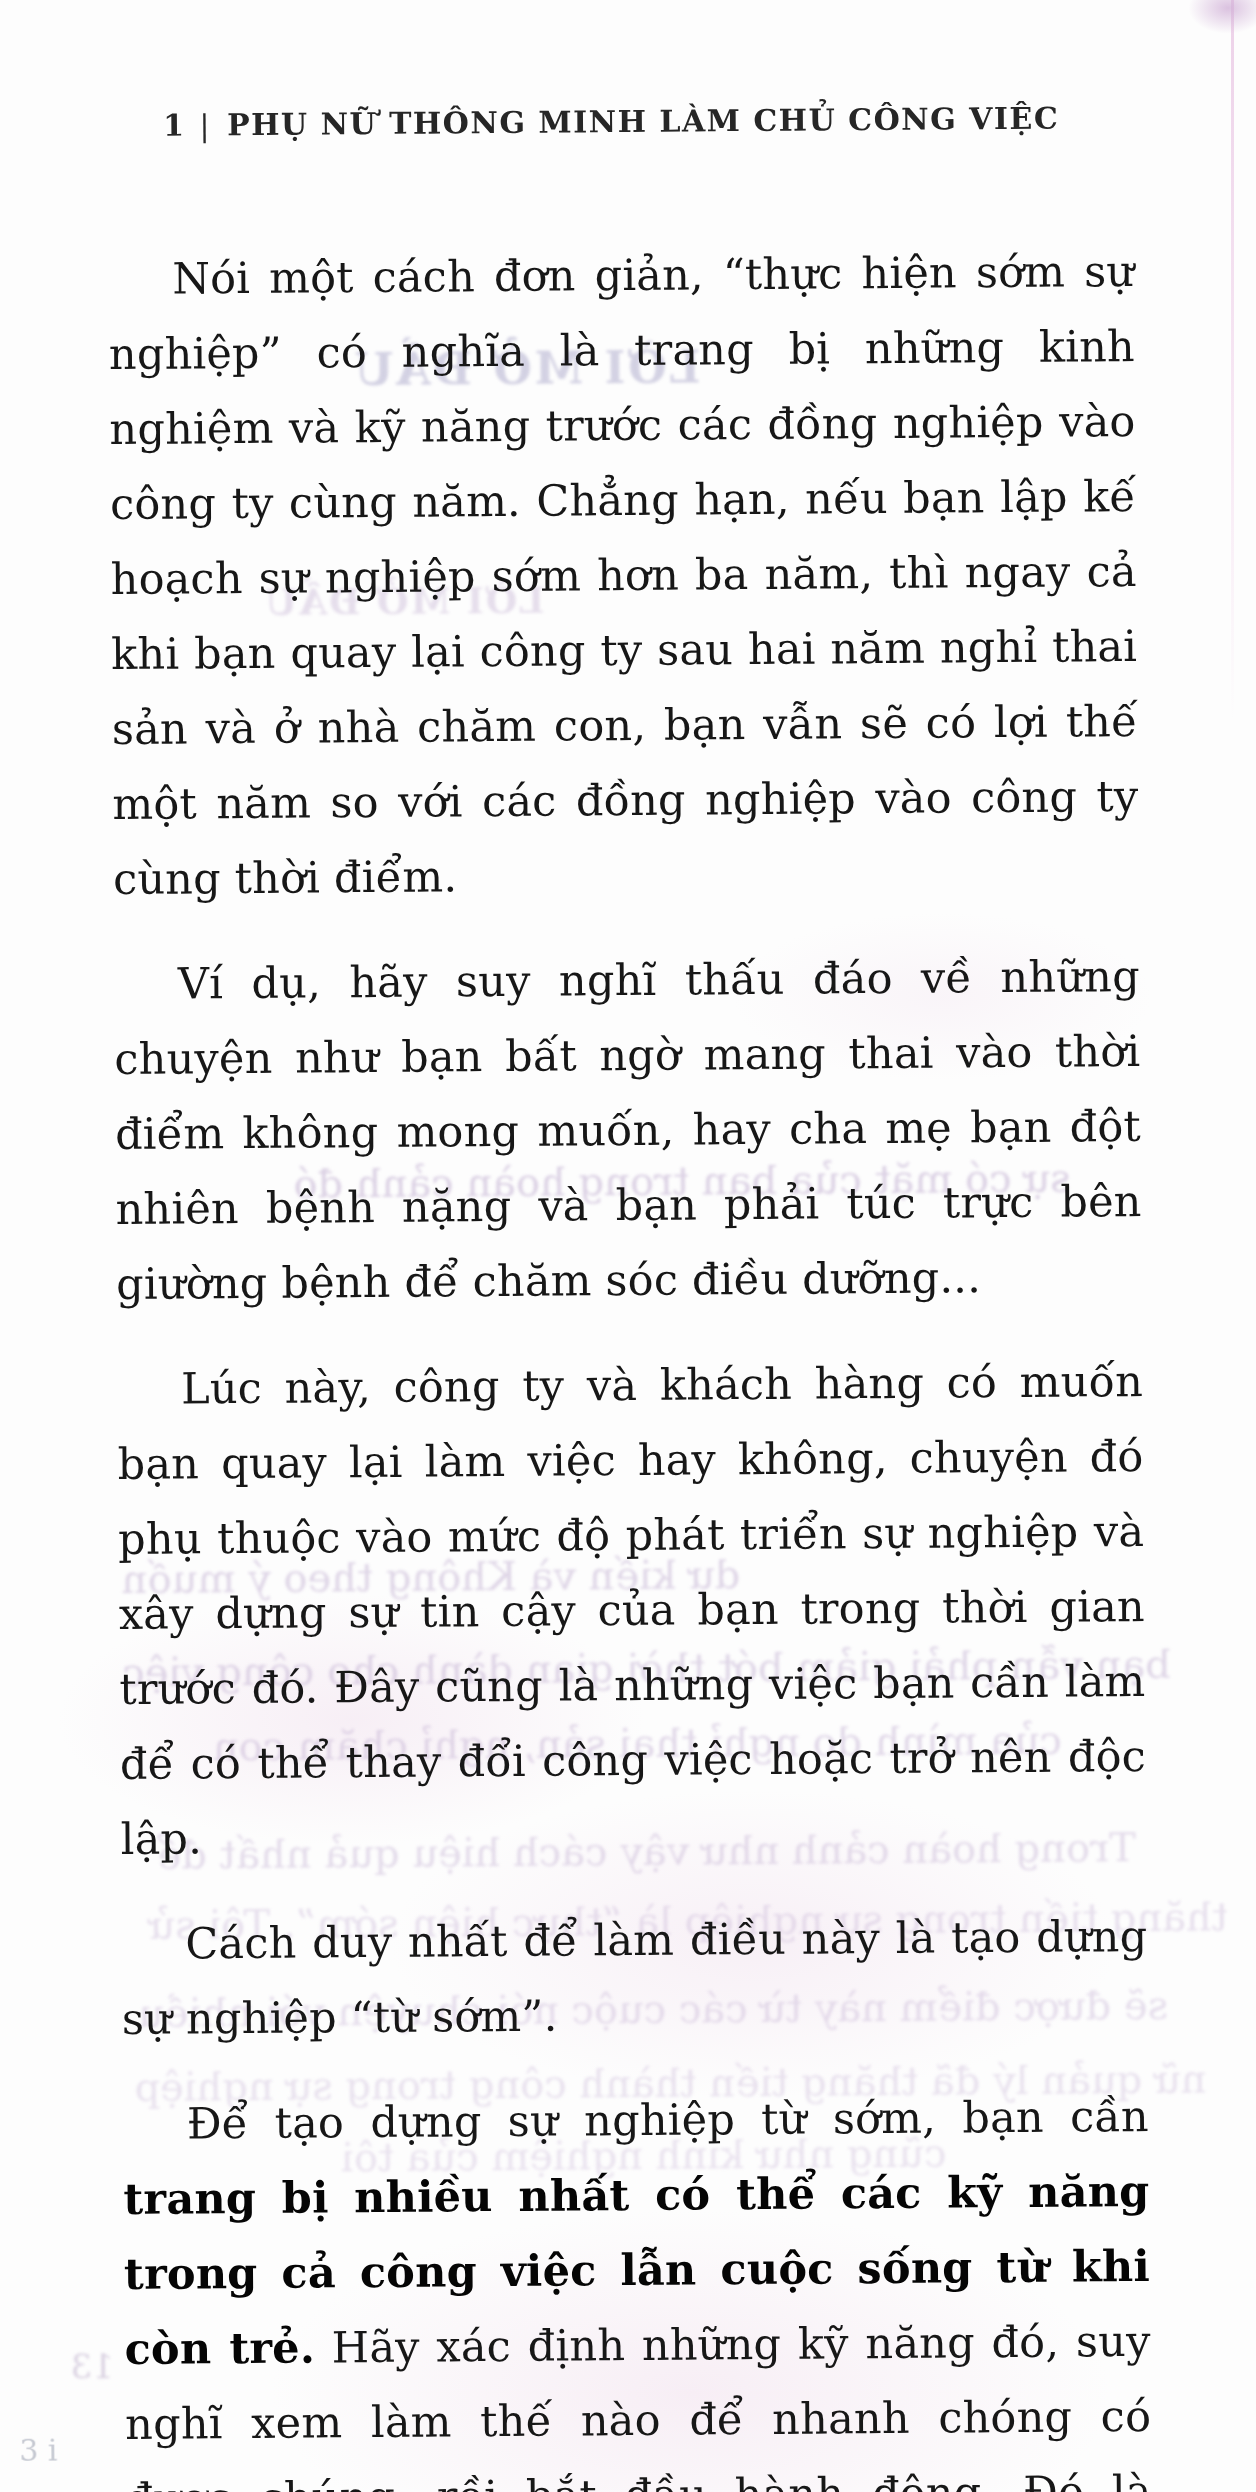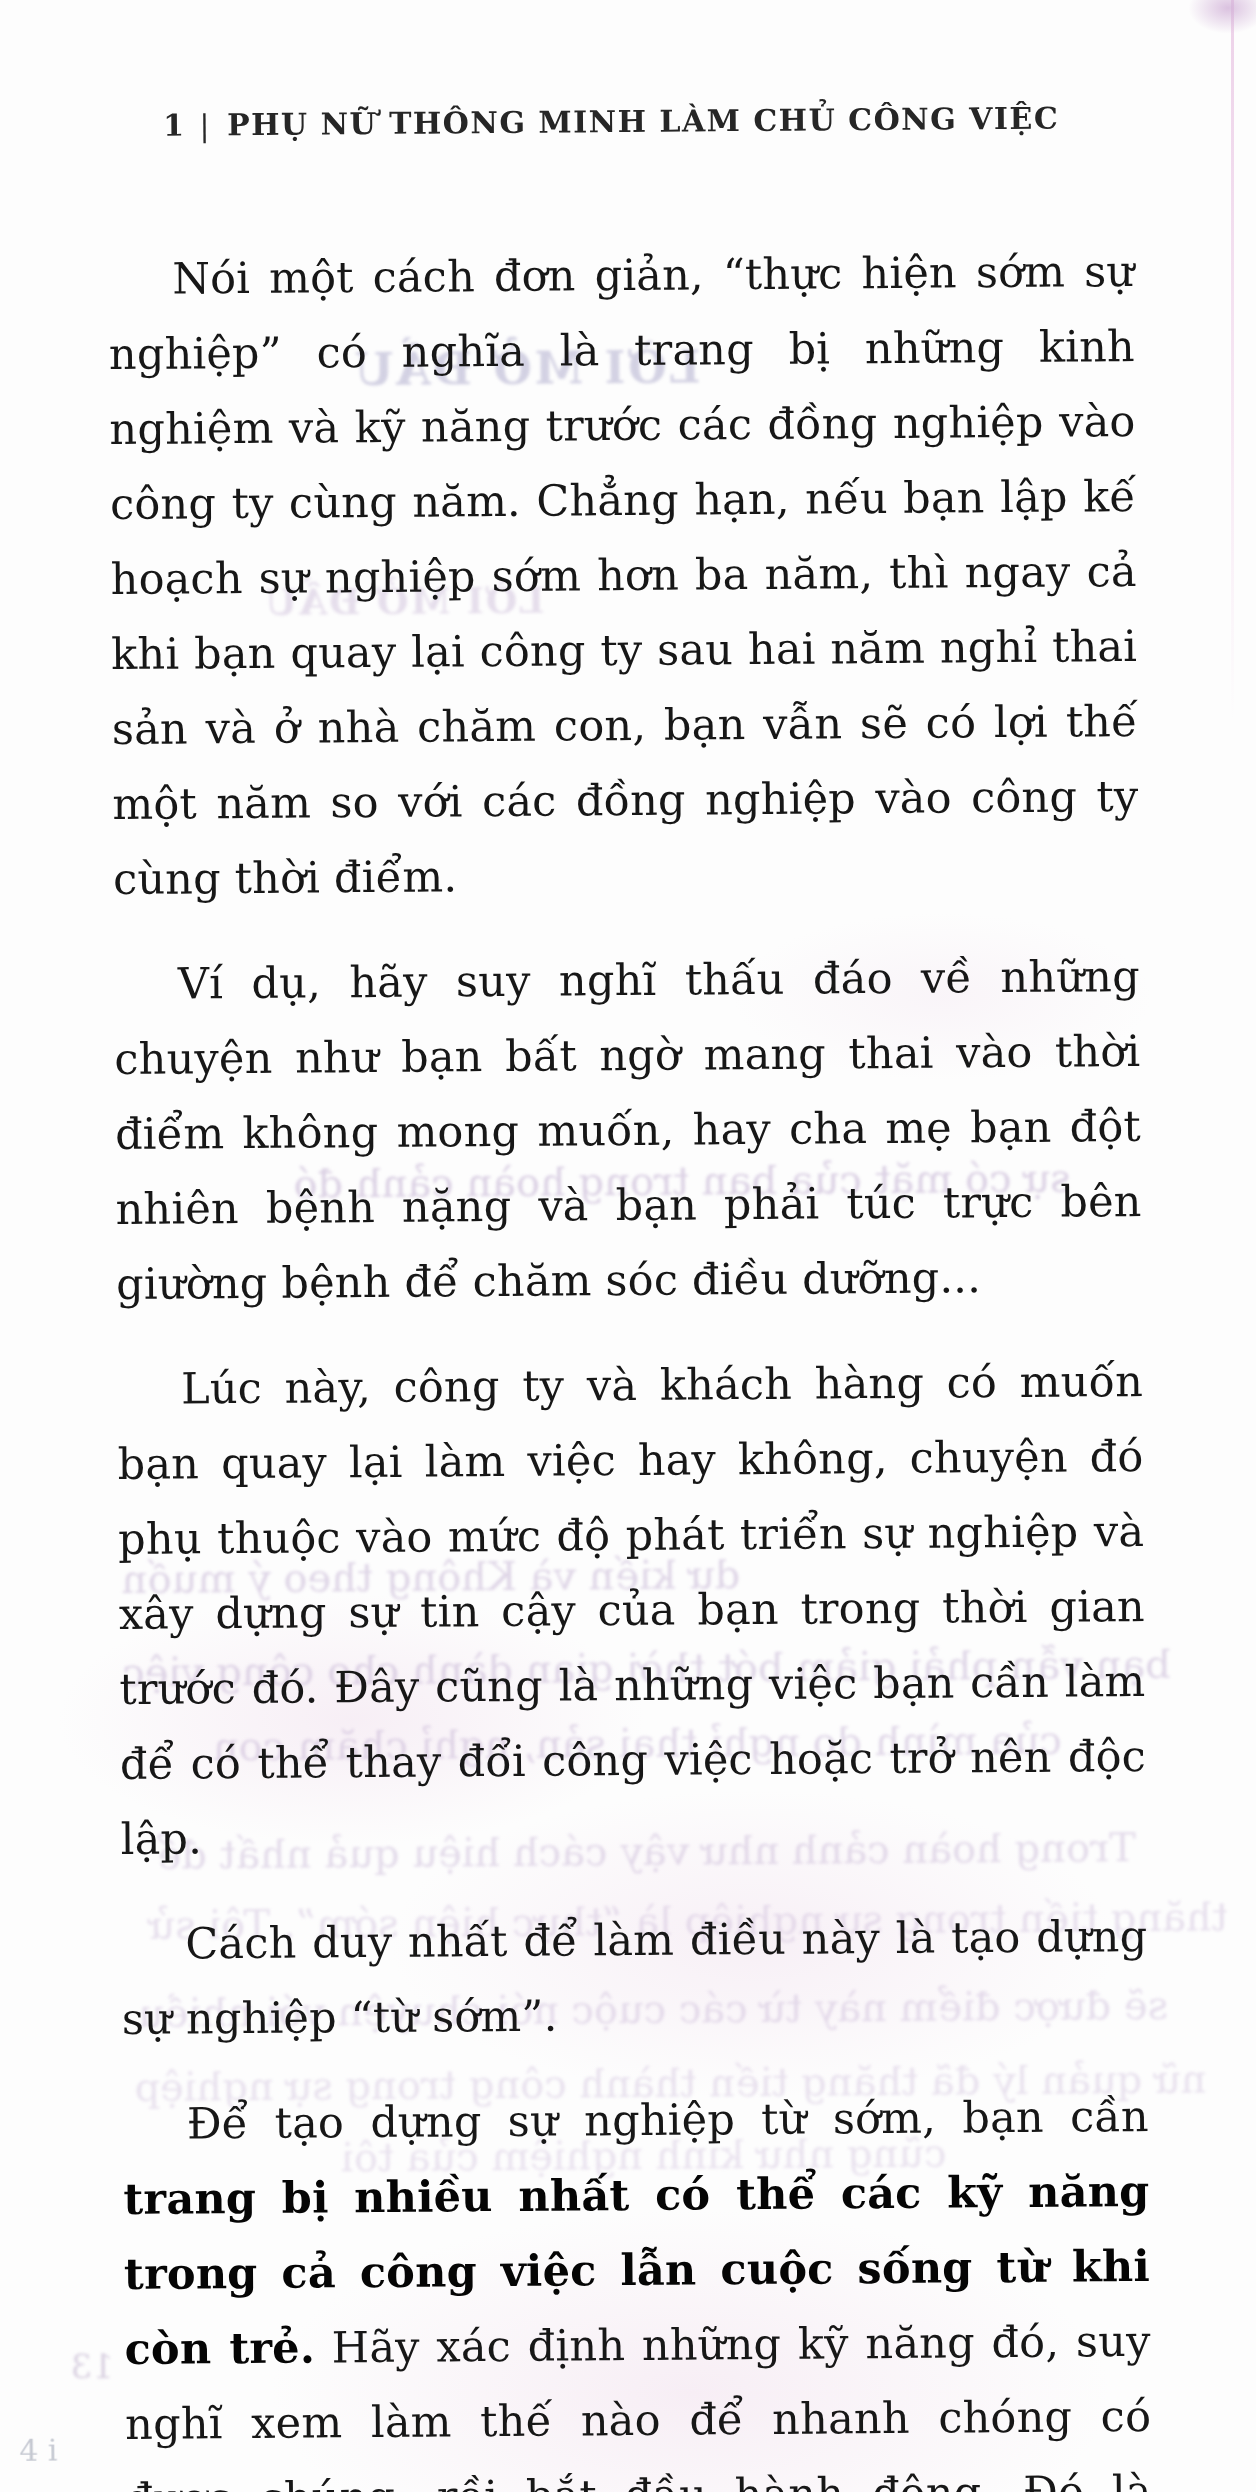--- a/index.html
+++ b/index.html
@@ -101,21 +101,21 @@
     <div class="bleed" style="left:290px;top:1158px;font-size:40px;opacity:.55;color:#bfaccf;">sự có mặt của bạn trong hoàn cảnh đó</div>
     <div class="bleed" style="left:115px;top:1552px;font-size:40px;opacity:.5;color:#c0aed0;">dự kiến và Không theo ý muốn</div>
     <div class="bleed" style="left:115px;top:1645px;font-size:40px;opacity:.5;color:#c0aed0;">bạn vẫn phải giảm bớt thời gian dành cho công việc</div>
     <div class="bleed" style="left:205px;top:1720px;font-size:40px;opacity:.5;color:#c4b2d3;">của mình do nghỉ thai sản, nghỉ chăm con</div>
     <div class="bleed" style="left:148px;top:1828px;font-size:40px;opacity:.45;color:#c4b2d3;">Trong hoàn cảnh như vậy cách hiệu quả nhất để</div>
     <div class="bleed" style="left:140px;top:1898px;font-size:40px;opacity:.42;color:#c8b6d6;">thăng tiến trong sự nghiệp là “thực hiện sớm”. Tôi sử</div>
     <div class="bleed" style="left:128px;top:1986px;font-size:40px;opacity:.45;color:#c8b6d6;">sẽ được điểm này từ các cuộc nói chuyện với nhiều</div>
     <div class="bleed" style="left:124px;top:2060px;font-size:40px;opacity:.42;color:#cbbad8;">nữ quản lý đã thăng tiến thành công trong sự nghiệp</div>
     <div class="bleed" style="left:330px;top:2132px;font-size:40px;opacity:.4;color:#cbbad8;">cũng như kinh nghiệm của tôi</div>
     <div class="bleed" style="left:58px;top:2342px;font-size:34px;opacity:.5;color:#b7a6c6;">13</div>
-    <div class="mark" style="left:6px;top:2428px;font-size:30px;opacity:.55;color:#9aa0b0;">4 i</div>
+    <div class="mark" style="left:6px;top:2428px;font-size:30px;opacity:.55;color:#9aa0b0;">3 i</div>
 
     <div class="header">
       <span>1</span><span class="sep">|</span><span>PHỤ NỮ THÔNG MINH LÀM CHỦ CÔNG VIỆC</span>
     </div>
 
     <div class="body-text">
       <p>Nói một cách đơn giản, “thực hiện sớm sự nghiệp” có nghĩa là trang bị những kinh nghiệm và kỹ năng trước các đồng nghiệp vào công ty cùng năm. Chẳng hạn, nếu bạn lập kế hoạch sự nghiệp sớm hơn ba năm, thì ngay cả khi bạn quay lại công ty sau hai năm nghỉ thai sản và ở nhà chăm con, bạn vẫn sẽ có lợi thế một năm so với các đồng nghiệp vào công ty cùng thời điểm.</p>
       <p>Ví dụ, hãy suy nghĩ thấu đáo về những chuyện như bạn bất ngờ mang thai vào thời điểm không mong muốn, hay cha mẹ bạn đột nhiên bệnh nặng và bạn phải túc trực bên giường bệnh để chăm sóc điều dưỡng...</p>
       <p>Lúc này, công ty và khách hàng có muốn bạn quay lại làm việc hay không, chuyện đó phụ thuộc vào mức độ phát triển sự nghiệp và xây dựng sự tin cậy của bạn trong thời gian trước đó. Đây cũng là những việc bạn cần làm để có thể thay đổi công việc hoặc trở nên độc lập.</p>
       <p>Cách duy nhất để làm điều này là tạo dựng sự nghiệp “từ sớm”.</p>

